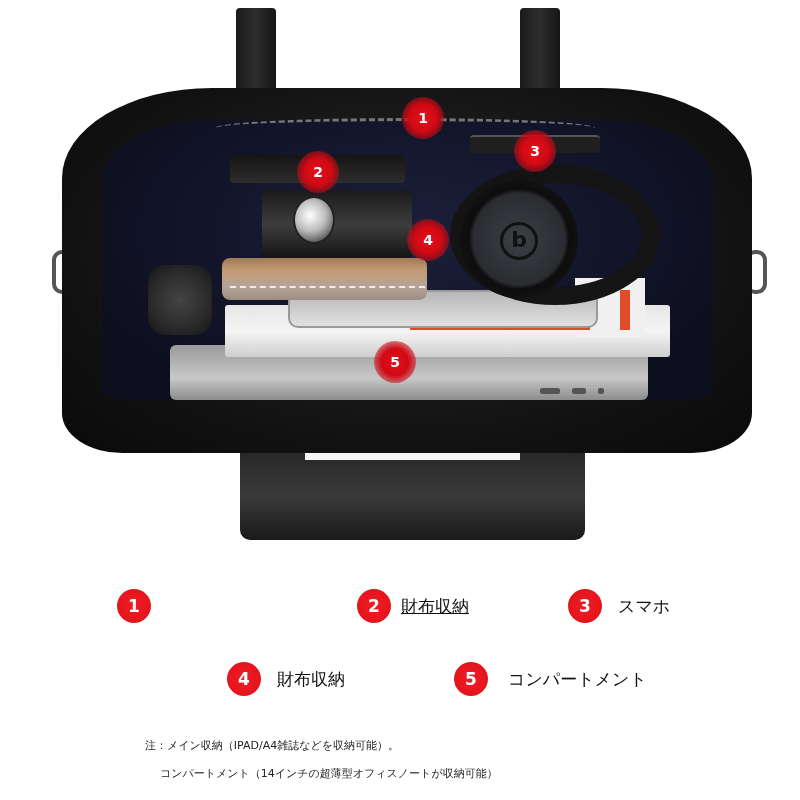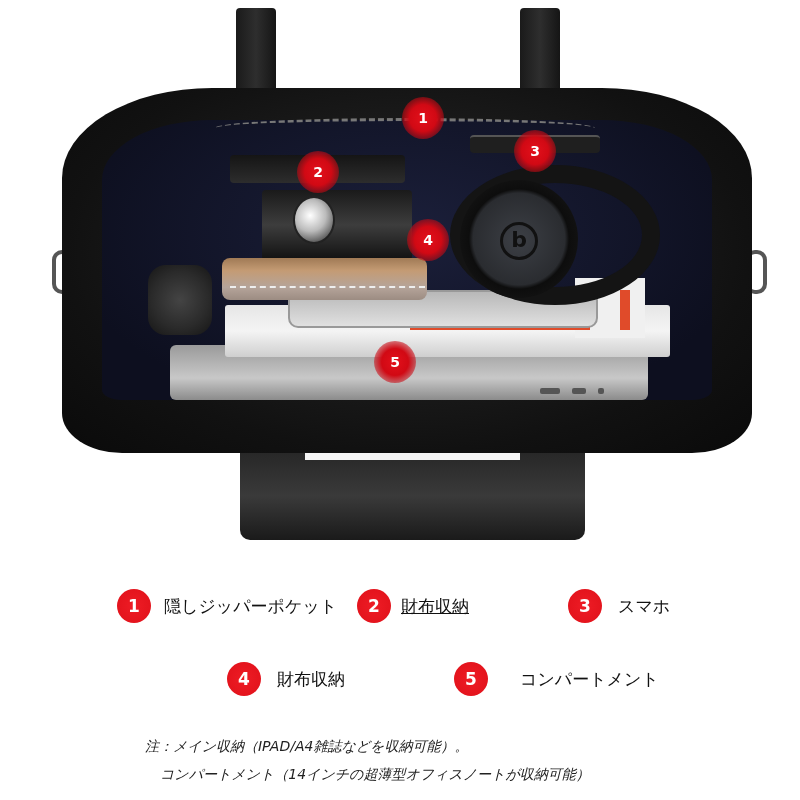--- a/index.html
+++ b/index.html
@@ -60,21 +60,21 @@
             color: #fff; font: bold 14px "DejaVu Sans", sans-serif; display: flex; align-items: center; justify-content: center;
             transform: translate(-50%, -50%); }
 
   
   .legend-item { position: absolute; display: flex; align-items: center; height: 34px; }
   .badge { width: 34px; height: 34px; border-radius: 50%;
            background: radial-gradient(circle, #ee1c25 0%, #e4141d 70%, rgba(228,20,29,0.65) 85%, rgba(228,20,29,0.1) 100%);
            color: #ffffff; font: bold 17px "DejaVu Sans", sans-serif; display: flex; align-items: center; justify-content: center; flex-shrink: 0; }
   .legend-label { font-family: "DejaVu Sans", sans-serif; font-size: 17px; color: #111; margin-left: 14px; white-space: nowrap; }
 
-  .note { position: absolute; left: 145px; font-family: "DejaVu Sans", sans-serif; font-size: 14px; color: #222; white-space: nowrap; font-style: italic; }
+  .note { position: absolute; left: 145px; font-family: "DejaVu Sans", sans-serif; font-size: 11px; color: #222; white-space: nowrap; }
 </style>
 </head>
 <body>
 
 <div class="photo">
   <div class="handle handle-left"></div>
   <div class="handle handle-right"></div>
   <div class="handle handle-bottom"></div>
   <div class="handle-bottom-gap"></div>
   <div class="ring ring-left"></div>
@@ -104,34 +104,33 @@
 
   <div class="marker" style="left:423px;top:118px;">1</div>
   <div class="marker" style="left:318px;top:172px;">2</div>
   <div class="marker" style="left:535px;top:151px;">3</div>
   <div class="marker" style="left:428px;top:240px;">4</div>
   <div class="marker" style="left:395px;top:362px;">5</div>
 </div>
 
 <div class="legend-item" style="left:117px;top:589px;">
   <div class="badge">1</div>
-  <span class="legend-label" style="margin-left:13px;">隠しジッパーポケット</span>
 </div>
 <div class="legend-item" style="left:357px;top:589px;">
   <div class="badge">2</div>
   <span class="legend-label" style="margin-left:10px;text-decoration:underline;">財布収納</span>
 </div>
 <div class="legend-item" style="left:568px;top:589px;">
   <div class="badge">3</div>
   <span class="legend-label" style="margin-left:16px;">スマホ</span>
 </div>
 
 <div class="legend-item" style="left:227px;top:662px;">
   <div class="badge">4</div>
   <span class="legend-label" style="margin-left:16px;">財布収納</span>
 </div>
 <div class="legend-item" style="left:454px;top:662px;">
   <div class="badge">5</div>
-  <span class="legend-label" style="margin-left:32px;">コンパートメント</span>
+  <span class="legend-label" style="margin-left:20px;">コンパートメント</span>
 </div>
 
 <div class="note" style="top:738px;">注：メイン収納（IPAD/A4雑誌などを収納可能）。</div>
 <div class="note" style="top:766px;left:160px;">コンパートメント（14インチの超薄型オフィスノートが収納可能）</div>
 
 </body></html>

